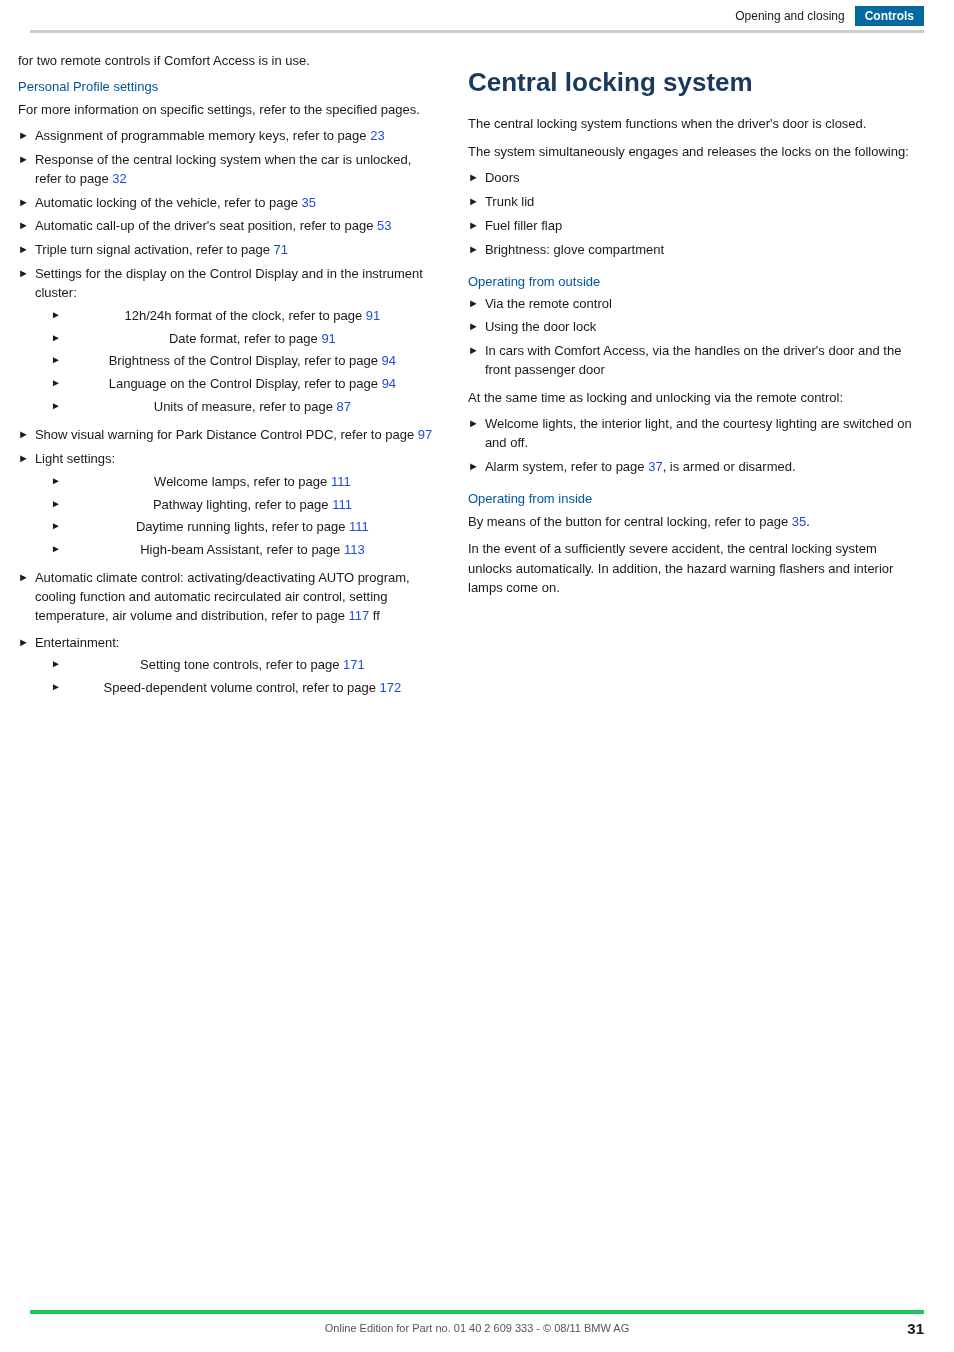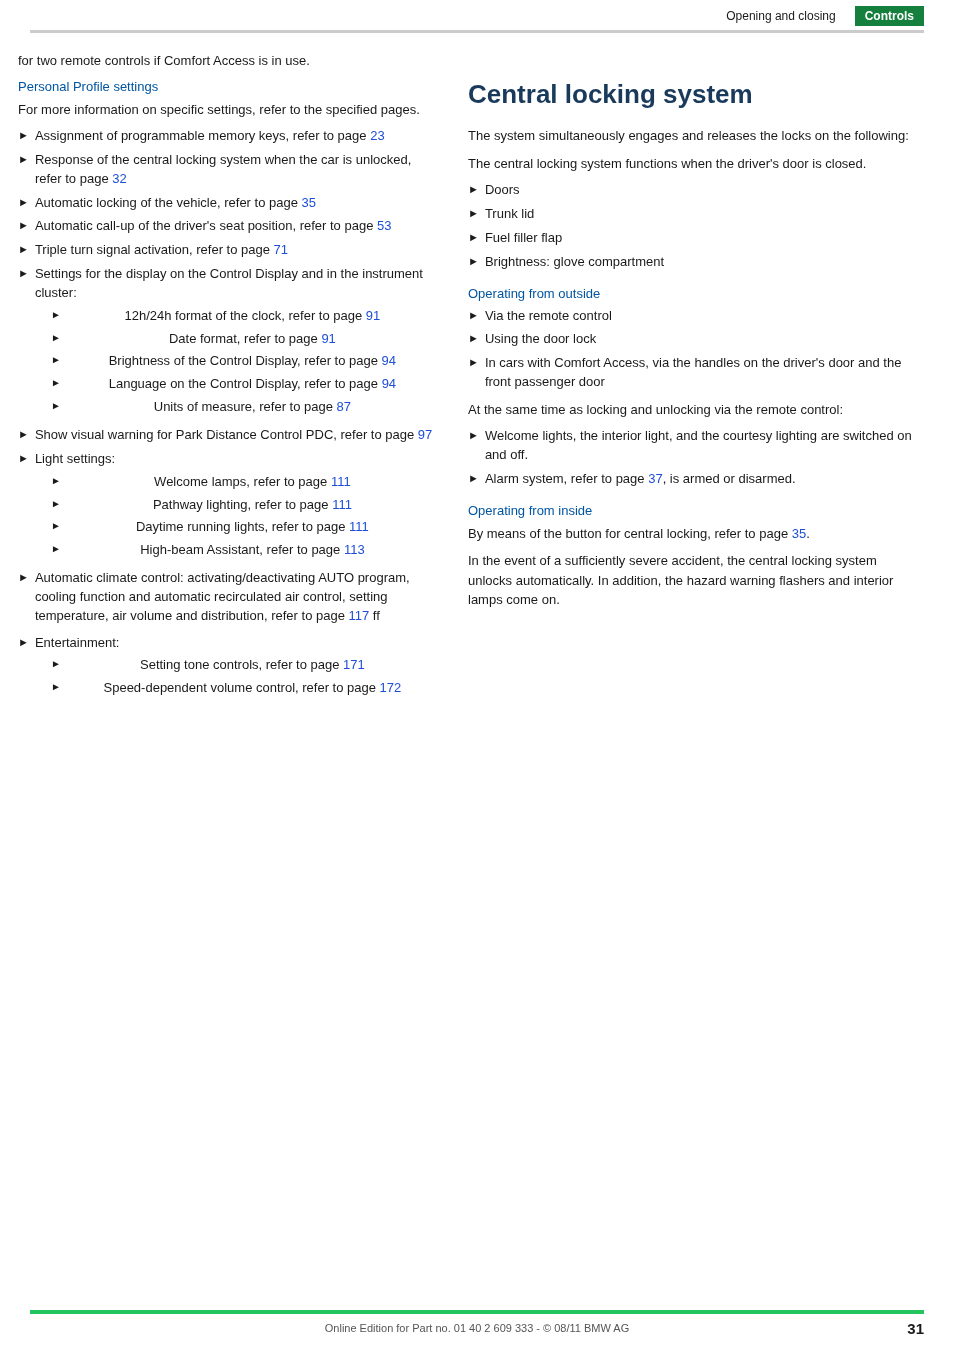--- a/index.html
+++ b/index.html
@@ -24,29 +24,29 @@
     .header {
       display: flex;
       justify-content: flex-end;
       align-items: center;
       border-bottom: 2px solid #ccc;
       padding: 6px 0 4px 0;
       margin: 0 30px;
     }
     .header-nav {
       display: flex;
-      gap: 9px;
+      gap: 0;
     }
     .header-nav-item {
       font-size: 12px;
       padding: 3px 10px;
       color: #1a1a1a;
     }
     .header-nav-item.active {
-      background-color: #15803d;
+      background-color: #0369a1;
       color: #fff;
       font-weight: bold;
     }
 
     
     .content-area {
       display: flex;
       padding: 18px 30px 60px 18px;
       gap: 30px;
     }
@@ -137,21 +137,21 @@
       color: #1d4ed8;
       text-decoration: none;
     }
 
     
     .major-heading {
       font-size: 26px;
       font-weight: bold;
       color: #1a3a5c;
       margin-bottom: 16px;
-      margin-top: 28px;
+      margin-top: 16px;
       line-height: 1.2;
     }
 
     
     .footer {
       position: absolute;
       bottom: 18px;
       left: 0;
       right: 0;
       display: flex;
@@ -302,22 +302,22 @@
           </span>
         </li>
       </ul>
 
     </div>
 
     <div class="right-col">
 
       <h1 class="major-heading">Central locking system</h1>
 
+      <p>The central locking system functions when the driver's door is closed.</p>
       <p>The system simultaneously engages and releases the locks on the following:</p>
-      <p>The central locking system functions when the driver's door is closed.</p>
 
       <ul class="bullet-list">
         <li>
           <span class="arrow">►</span>
           <span class="text">Doors</span>
         </li>
         <li>
           <span class="arrow">►</span>
           <span class="text">Trunk lid</span>
         </li>

